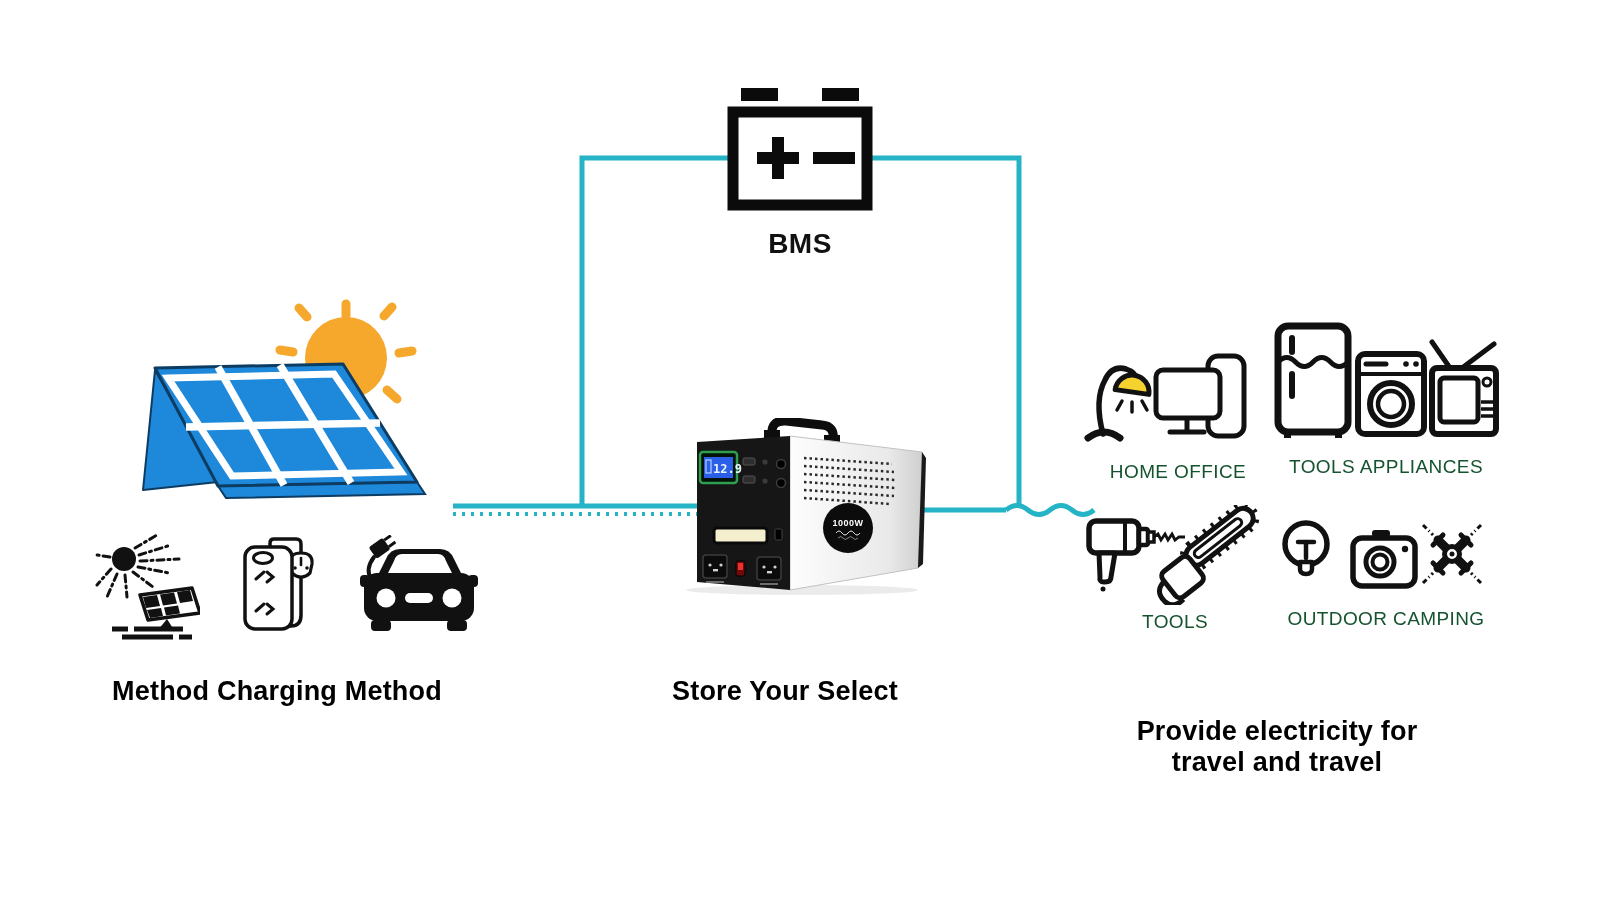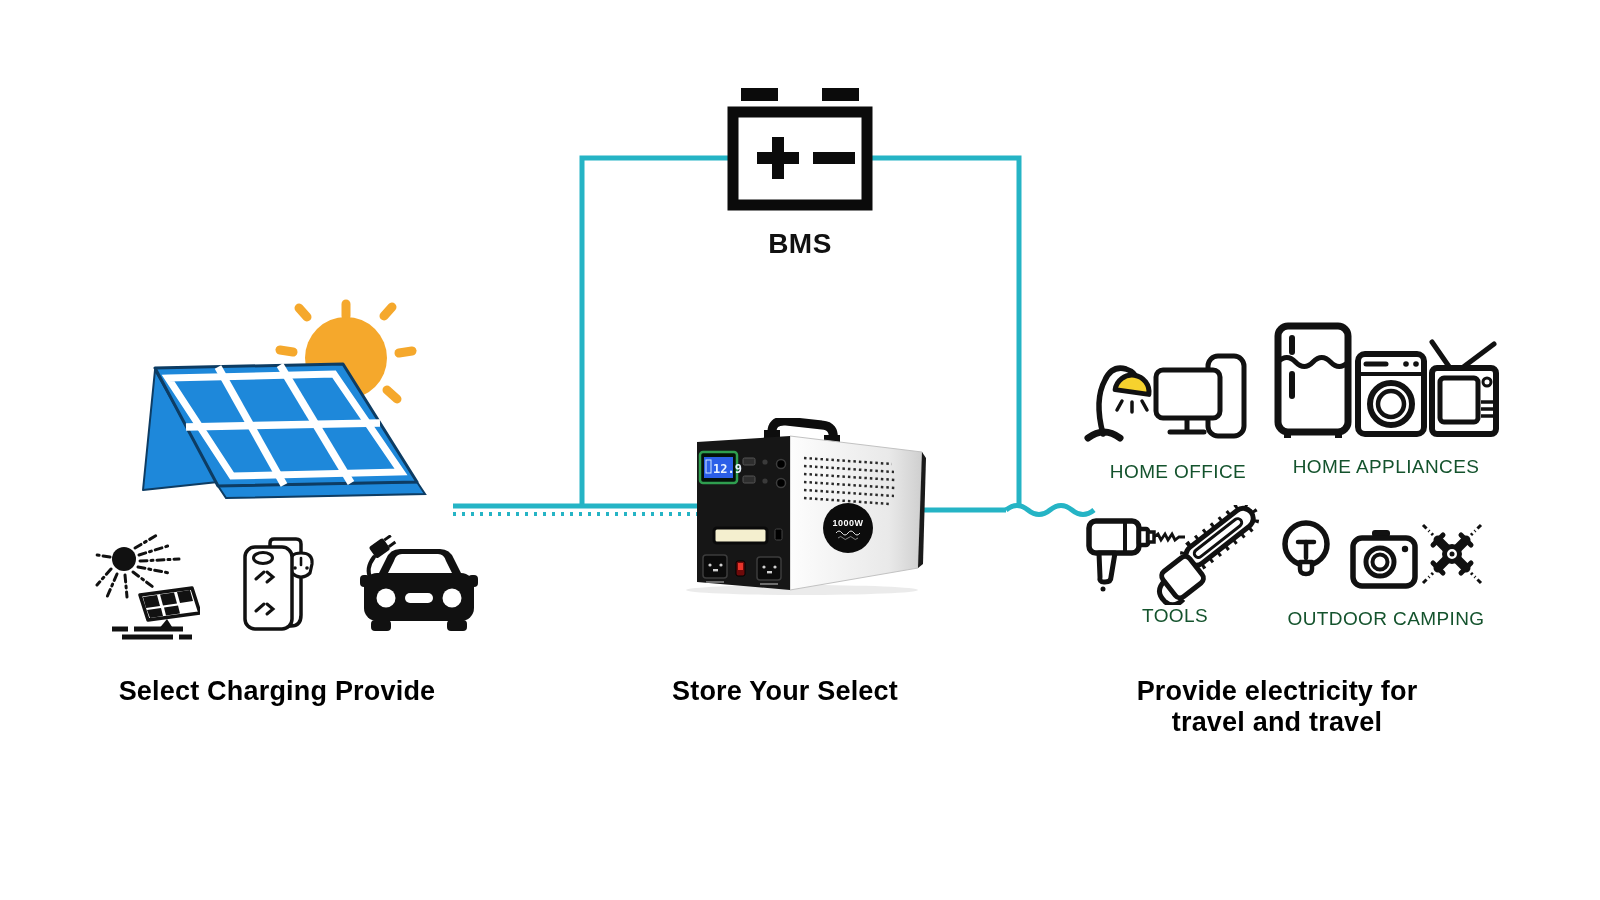--- a/index.html
+++ b/index.html
@@ -268,21 +268,21 @@
         <rect x="160" y="46" width="64" height="66" rx="5" fill="#fff" class="ink" stroke-width="6"></rect>
         <rect x="168" y="56" width="38" height="44" rx="4" fill="#fff" class="ink" stroke-width="5"></rect>
         <circle cx="215" cy="60" r="4" fill="none" class="ink" stroke-width="3"></circle>
         <g class="ink" stroke-width="3.5">
             <line x1="209" y1="80" x2="221" y2="80"></line>
             <line x1="209" y1="87" x2="221" y2="87"></line>
             <line x1="209" y1="94" x2="221" y2="94"></line>
           </g>
       </g>
     </svg>
-    <div class="use-label" style="margin-top:14px">HOME APPLIANCES</div>
+    <div class="use-label" style="margin-top:14px">TOOLS APPLIANCES</div>
   </div>
 
   <div class="use-group" style="left:1085px;top:505px;width:180px">
     <svg width="180" height="100" viewBox="0 0 180 100">
       <g>
         <rect x="4" y="16" width="50" height="32" rx="7" fill="#fff" class="ink" stroke-width="5.5"></rect>
         <line x1="40" y1="16" x2="40" y2="48" class="ink" stroke-width="4"></line>
         <rect x="54" y="24" width="9" height="16" rx="2" fill="#fff" class="ink" stroke-width="4.5"></rect>
         <rect x="63" y="27" width="6" height="10" fill="#fff" class="ink" stroke-width="3.5"></rect>
         <path d="M69,32 l4,-3 l3,6 l4,-6 l3,6 l4,-6 l3,6 l4,-3 h6" fill="none" class="ink" stroke-width="2.8"></path>
@@ -290,21 +290,21 @@
         <circle cx="18" cy="84" r="2.5" fill="#111"></circle>
       </g>
       <g transform="translate(95,64) rotate(-38)">
         <rect x="8" y="-14" width="86" height="26" rx="13" fill="none" class="ink" stroke-width="6" stroke-dasharray="3 7"></rect>
         <rect x="11" y="-11" width="80" height="20" rx="10" fill="#fff" class="ink" stroke-width="5"></rect>
         <rect x="20" y="-5" width="58" height="8" rx="4" fill="none" class="ink" stroke-width="3"></rect>
         <rect x="-20" y="-8" width="34" height="32" rx="6" fill="#fff" class="ink" stroke-width="5"></rect>
         <path d="M-20,0 q-14,2 -12,16 q2,12 16,10" fill="none" class="ink" stroke-width="5"></path>
       </g>
     </svg>
-    <div class="use-label" style="margin-top:0">TOOLS</div>
+    <div class="use-label" style="margin-top:6px">TOOLS</div>
   </div>
 
   <div class="use-group" style="left:1280px;top:512px;width:212px">
     <svg width="212" height="96" viewBox="0 0 212 96">
       <g>
         <circle cx="26" cy="32" r="21" fill="#fff" class="ink" stroke-width="5.5"></circle>
         <g class="ink" stroke-width="4.5" stroke-linecap="round">
           <line x1="18" y1="30" x2="34" y2="30"></line>
             <line x1="26" y1="30" x2="26" y2="46"></line>
         </g>
@@ -334,20 +334,20 @@
           <line x1="143" y1="13" x2="153" y2="23"></line>
             <line x1="201" y1="13" x2="191" y2="23"></line>
           <line x1="143" y1="71" x2="153" y2="61"></line>
             <line x1="201" y1="71" x2="191" y2="61"></line>
         </g>
       </g>
     </svg>
     <div class="use-label" style="">OUTDOOR CAMPING</div>
   </div>
 
-  <div class="caption" style="left:77px;top:676px">Select Charging Provide</div>
+  <div class="caption" style="left:77px;top:676px">Method Charging Method</div>
   <div class="caption" style="left:585px;top:676px">Store Your Select</div>
-  <div class="caption" style="left:1077px;top:676px">
+  <div class="caption" style="left:1077px;top:716px">
     <div>Provide electricity for</div>
     <div>travel and travel</div>
   </div>
 
 </div>
 
 </body></html>

